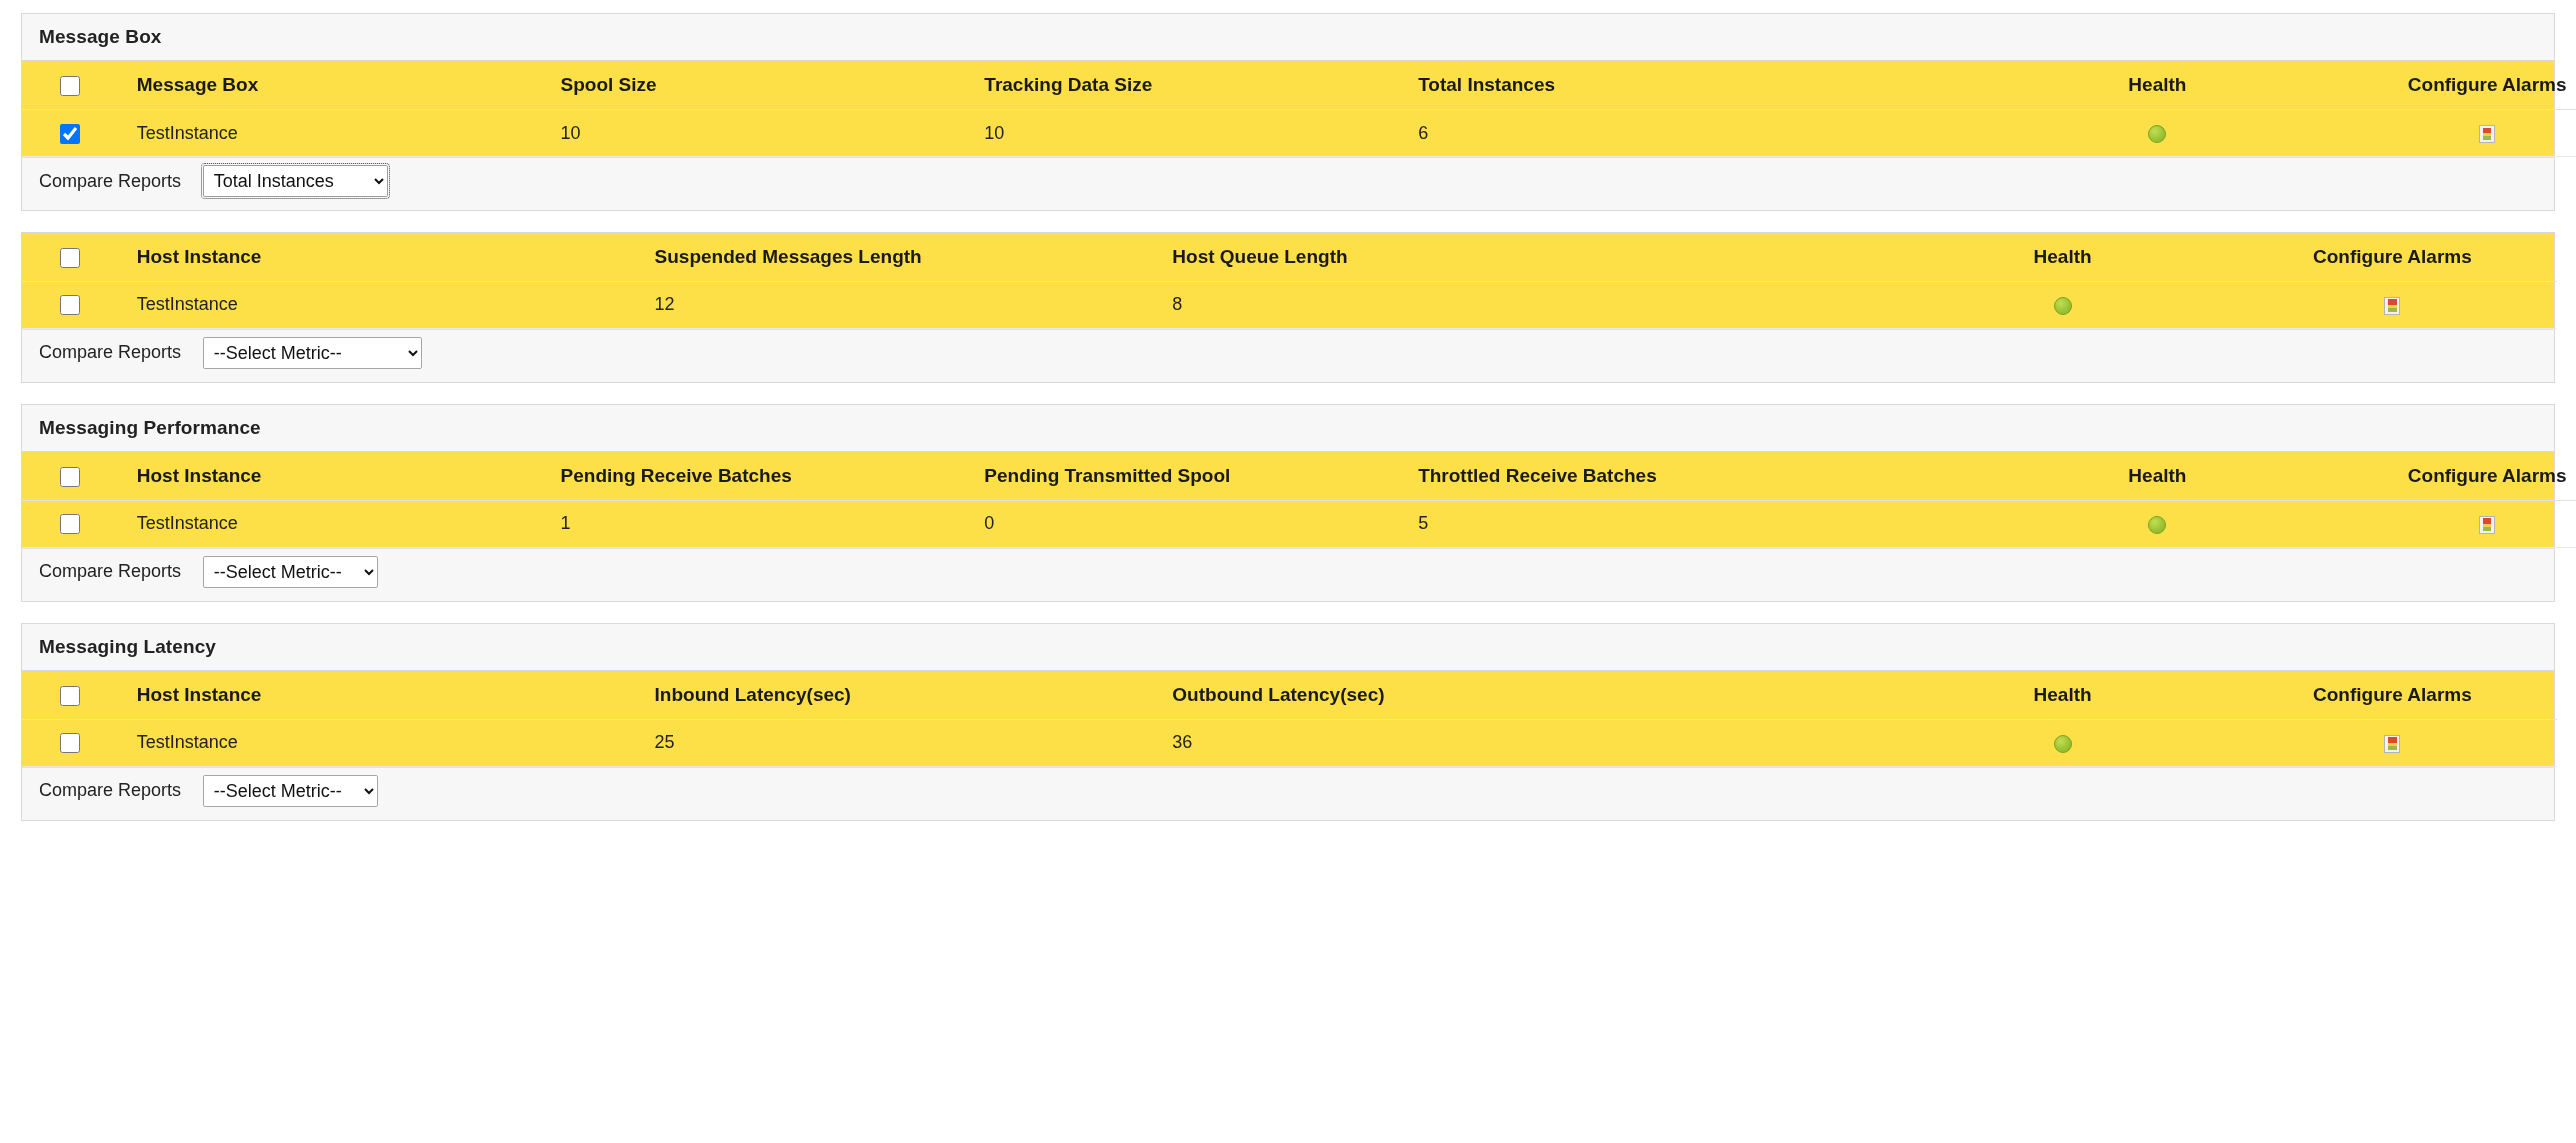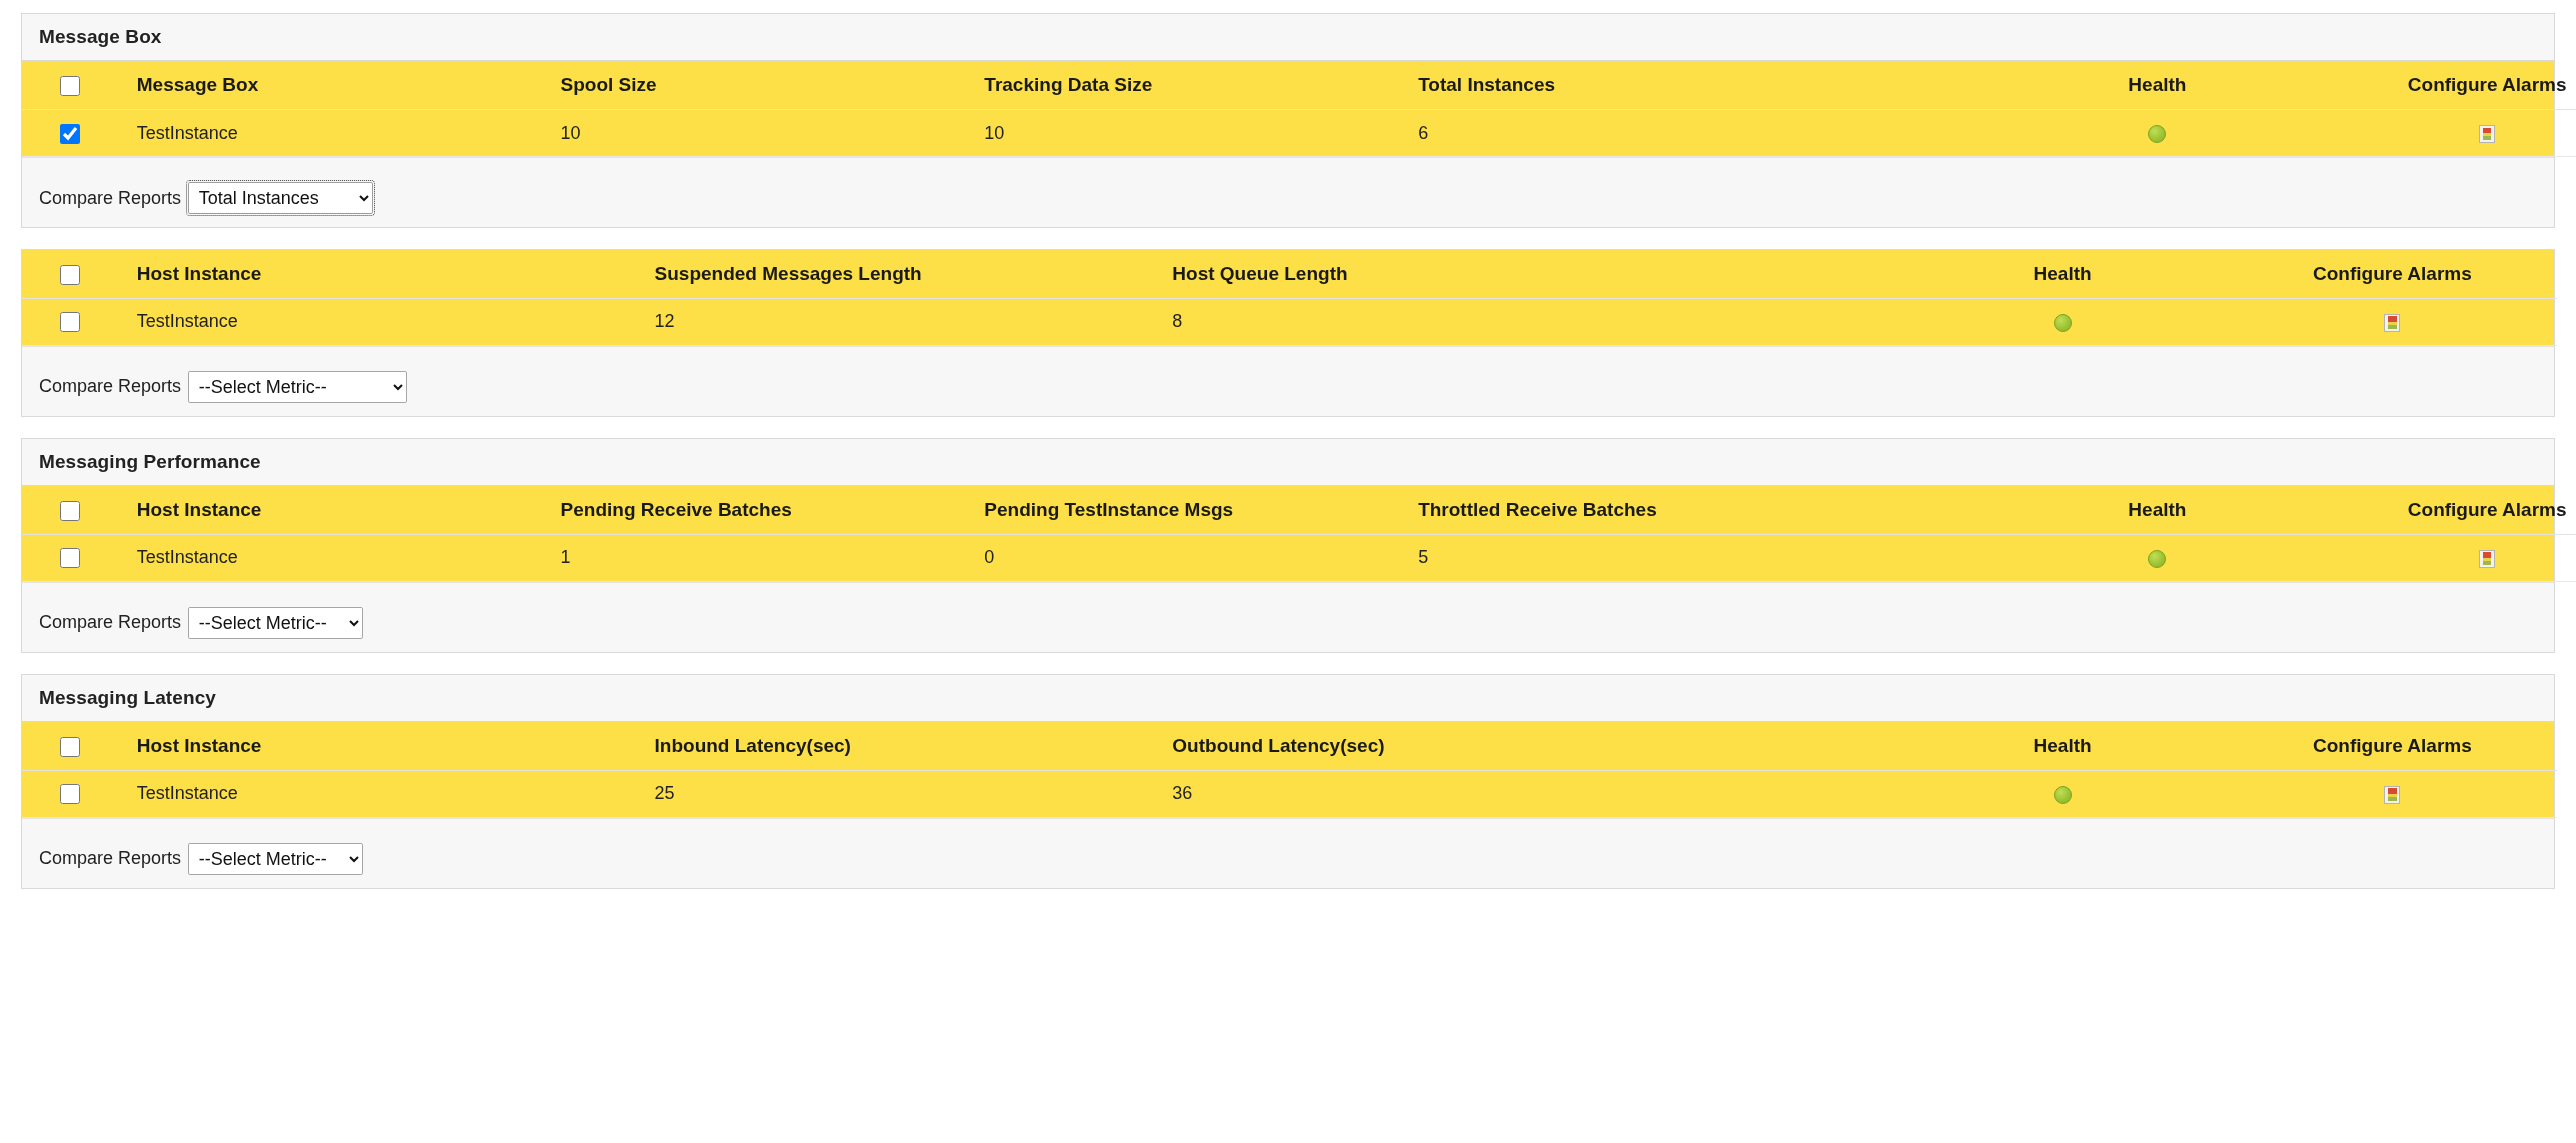--- a/index.html
+++ b/index.html
@@ -100,24 +100,24 @@
     position: absolute;
     left: 2.8px;
     top: 1.9px;
     width: 8.5px;
     height: 12.2px;
     background: linear-gradient(to bottom, #d94a32 0%, #d94a32 45%, #e8d24a 45%, #e8d24a 70%, #9fb84a 70%, #9fb84a 100%);
   }
   .panel-footer {
     background: #f7f7f7;
     border-top: 0.9px solid #e2e2e2;
-    padding: 24px 17px 13px 17px;
+    padding: 7px 17px 13px 17px;
     display: flex;
     align-items: center;
-    gap: 7px;
+    gap: 22px;
   }
   .footer-label {
     font-size: 18px;
     color: #222222;
   }
   select.metric-select {
     font-family: "Liberation Sans", sans-serif;
     font-size: 18px;
     color: #111111;
     padding: 3.8px 5.7px;
@@ -226,21 +226,21 @@
   <div class="panel">
     <div class="panel-header">Messaging Performance</div>
     <table class="grid">
       <thead>
         <tr>
           <th class="col-check">
             <input type="checkbox" style="">
           </th>
           <th class="col-name">Host Instance</th>
           <th class="col-m1">Pending Receive Batches</th>
-          <th class="col-m2">Pending TestInstance Msgs</th>
+          <th class="col-m2">Pending Transmitted Spool</th>
           <th class="col-m3">Throttled Receive Batches</th>
           <th class="col-health th-center">Health</th>
           <th class="col-alarm th-center">Configure Alarms</th>
         </tr>
       </thead>
       <tbody>
         <tr>
           <td class="col-check">
             <input type="checkbox" style="">
           </td>

